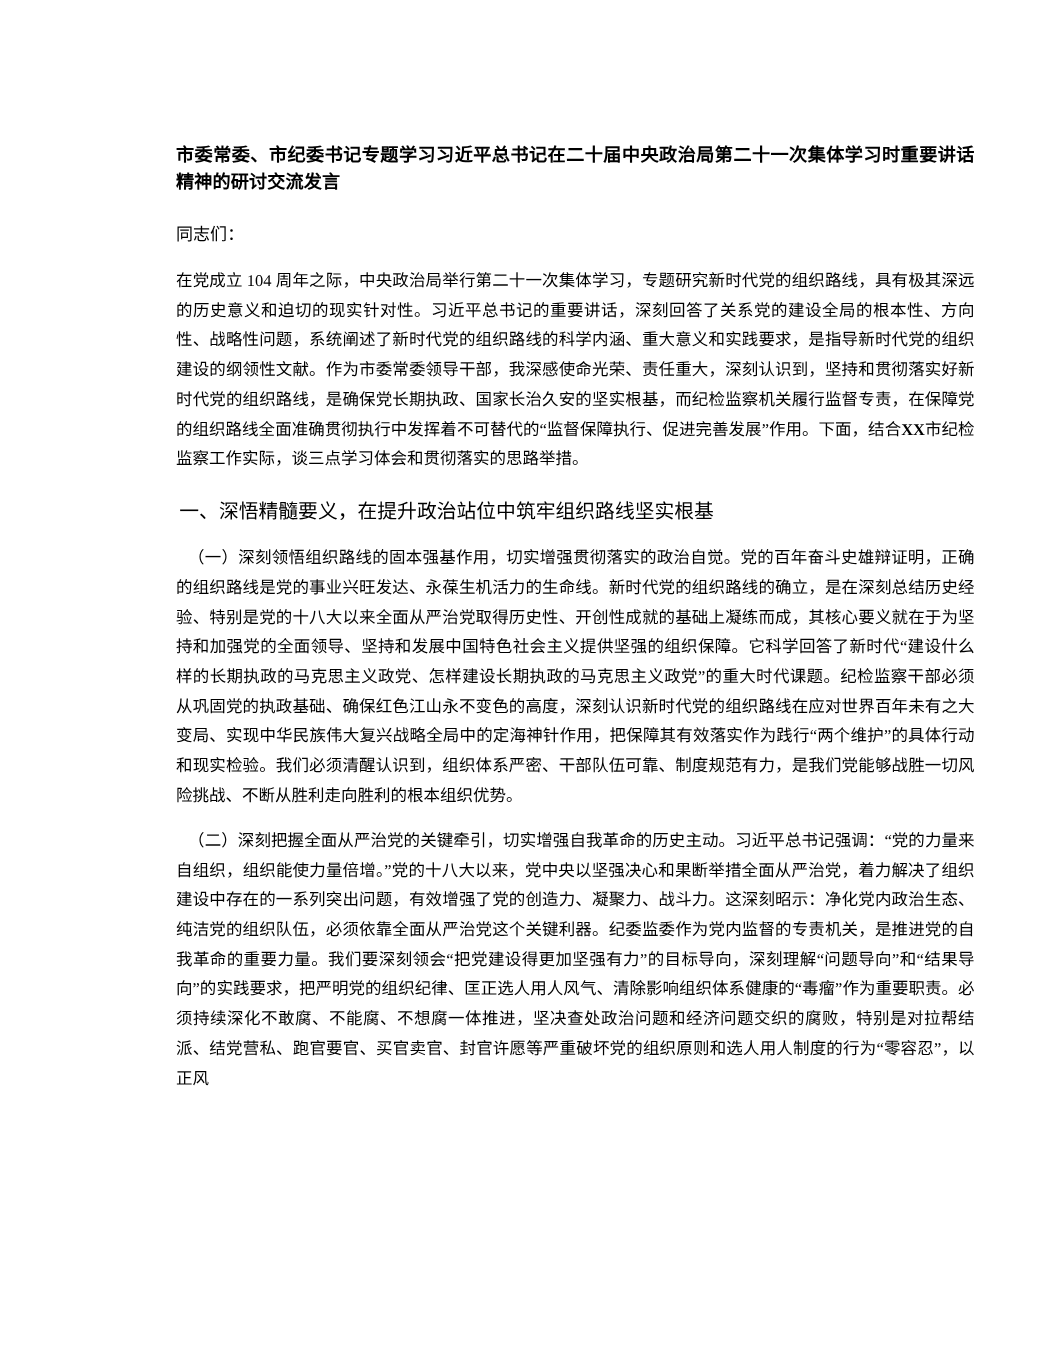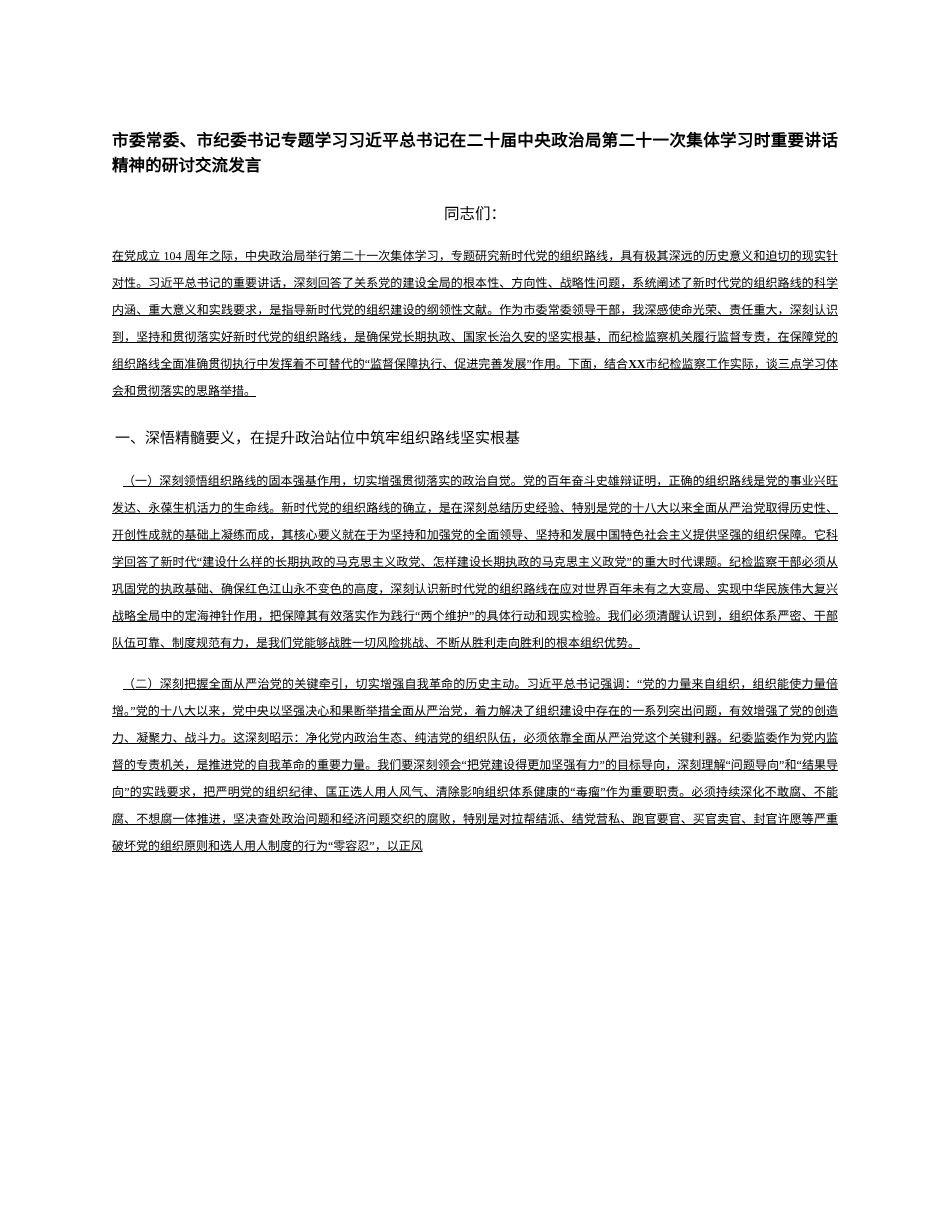--- a/index.html
+++ b/index.html
@@ -21,63 +21,62 @@
     box-sizing: border-box;
     width: 950px;
     height: 1230px;
     background: #ffffff;
     padding: 128px 112px 0 112px;
     position: relative;
   }
 
   .doc-body {
     width: 726px;
+    margin-left: 48px;
   }
 
   
   .doc-title {
     font-size: 16.5px;
     font-weight: bold;
     line-height: 25px;
     letter-spacing: 0.1px;
     text-align: justify;
     text-justify: inter-ideograph;
     margin: 0 0 22px 0;
     color: #000;
   }
 
   
   .salutation {
     font-size: 15.5px;
     line-height: 27px;
     margin: 0 0 16px 0;
     text-indent: 0;
-    text-align: center;
   }
 
   
   .para {
-    font-size: 12px;
+    font-size: 15px;
     line-height: 27px;
     margin: 0 0 14px 0;
     text-align: justify;
     text-justify: inter-ideograph;
     word-break: break-all;
     text-indent: 0;
-    text-decoration: underline;
   }
 
   
   .para.indent {
     text-indent: 11px;
   }
 
   
   .section-heading {
-    font-size: 15px;
+    font-size: 18px;
     line-height: 27px;
     margin: 0 0 16px 0;
     text-indent: 3px;
     text-align: justify;
     text-justify: inter-ideograph;
     font-weight: normal;
   }
 
   .bold-latin {
     font-weight: bold;

